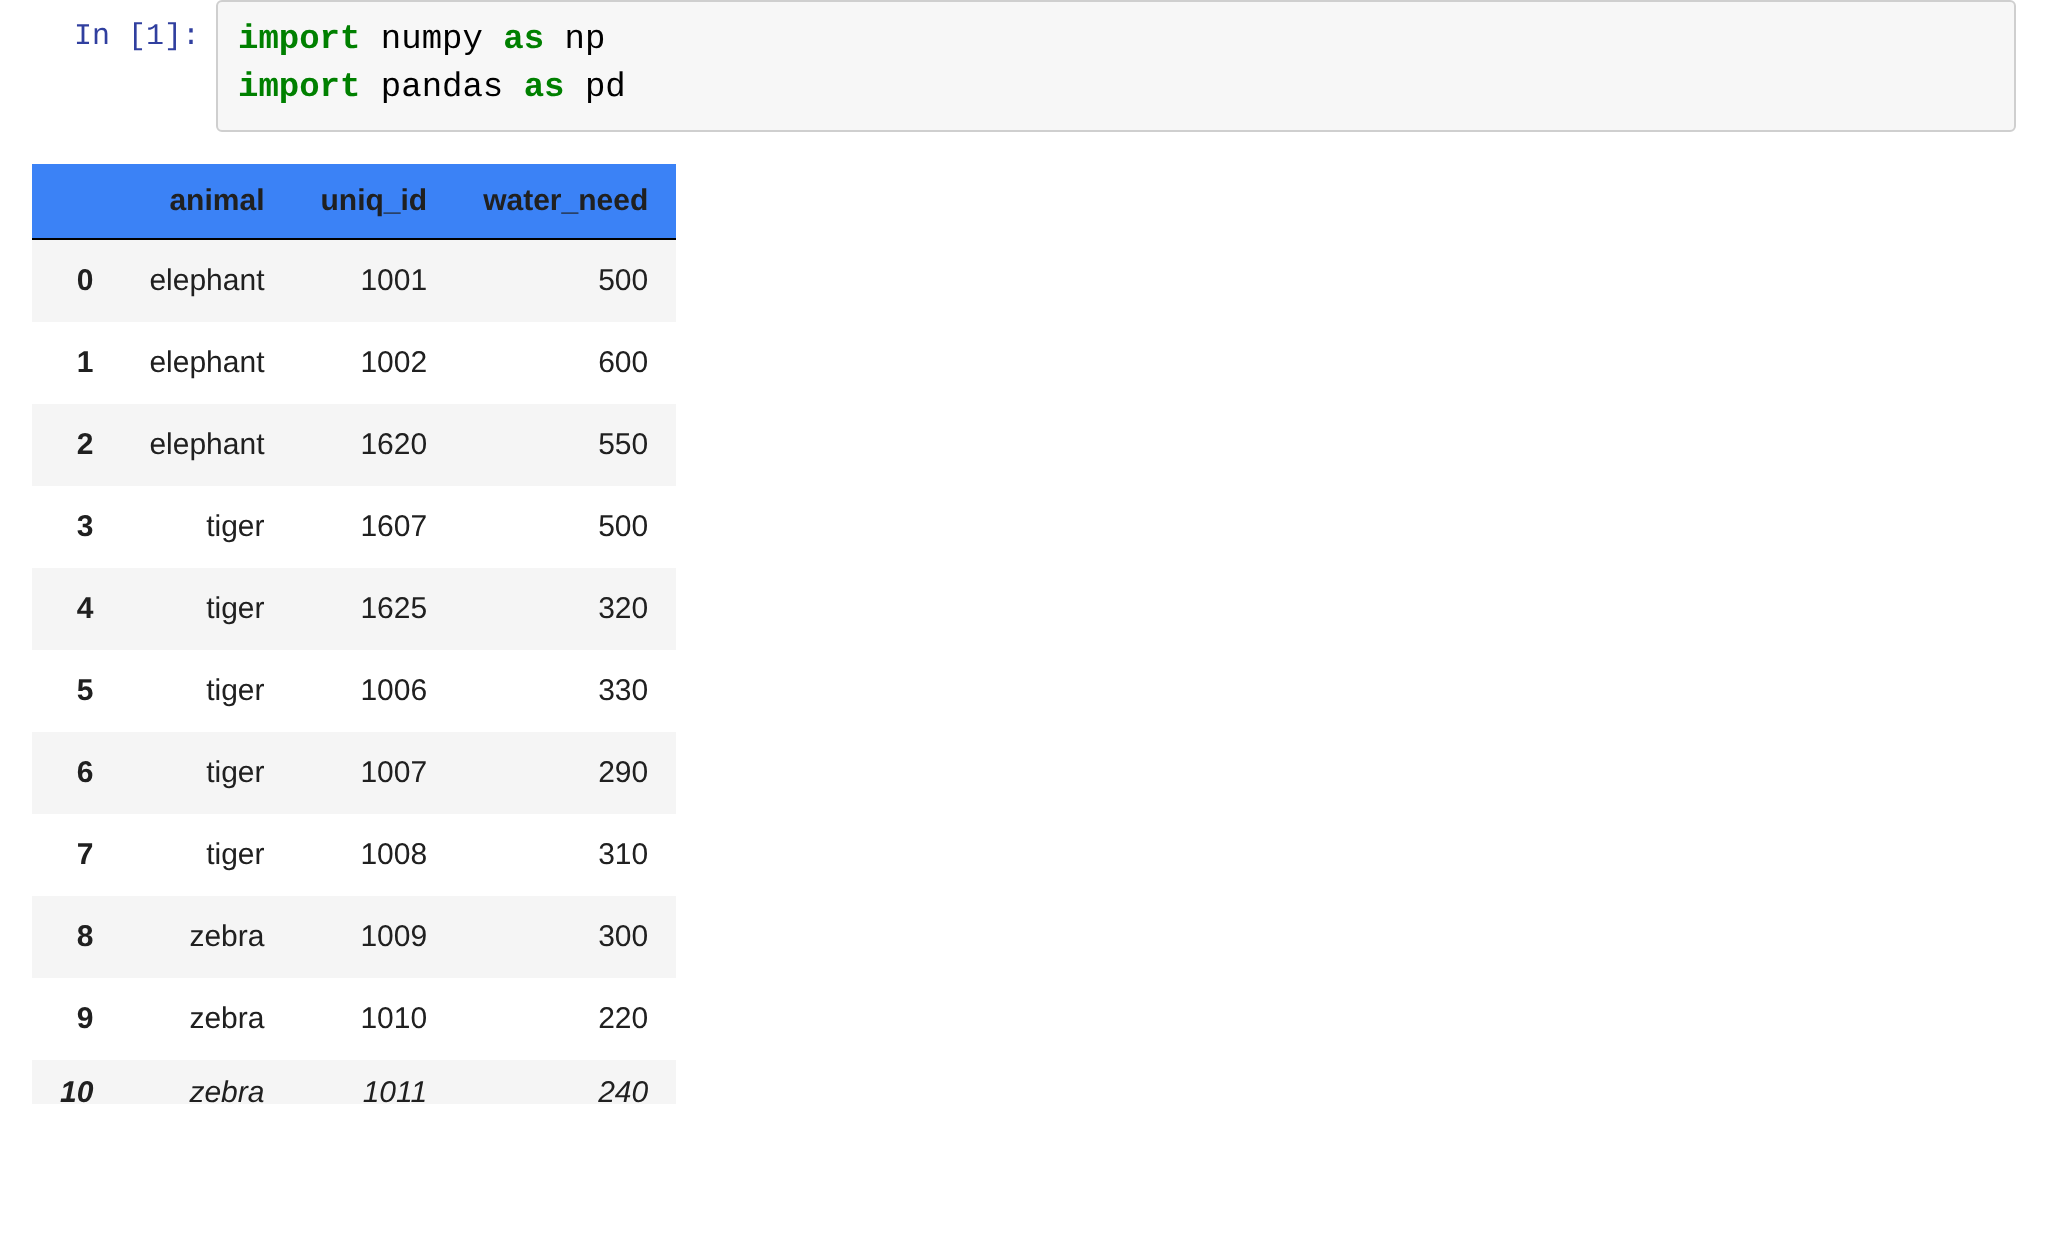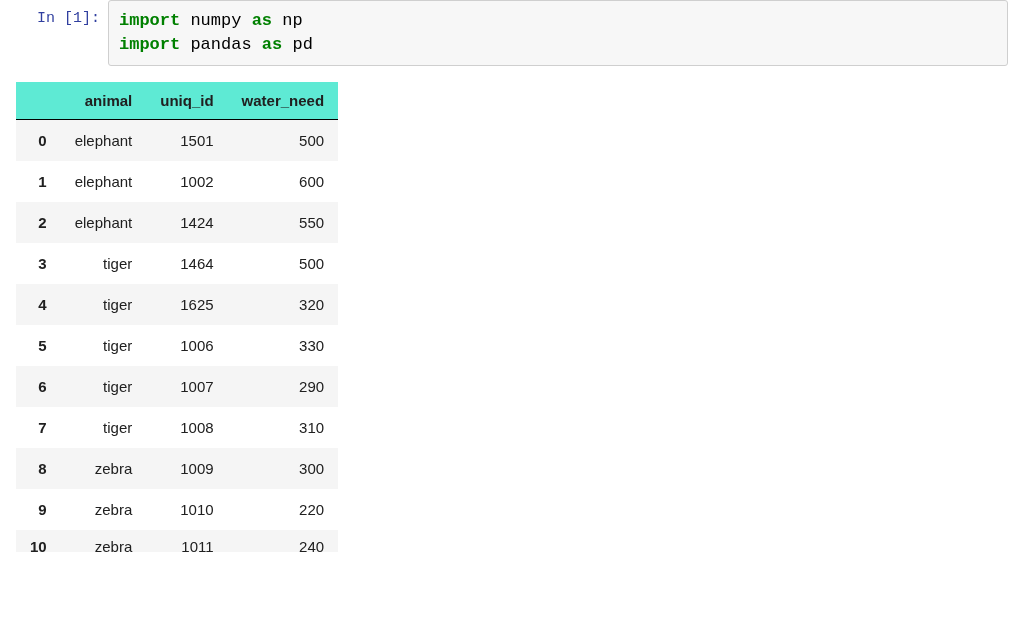--- a/index.html
+++ b/index.html
@@ -55,21 +55,21 @@
     .df-table {
       border-collapse: collapse;
       font-size: 15px;
       color: #202020;
     }
     .df-table thead th {
       font-weight: bold;
       text-align: right;
       padding: 10px 14px;
       border-bottom: 1px solid #000;
-      background: #5eead4;
+      background: #3b82f6;
     }
     .df-table thead th:first-child {
       border-bottom: 1px solid #000;
     }
     .df-table tbody th {
       font-weight: bold;
       text-align: right;
       padding: 12px 14px;
     }
     .df-table tbody td {
@@ -83,20 +83,21 @@
       background: #ffffff;
     }
     .df-table tbody tr.cutoff th,
     .df-table tbody tr.cutoff td {
       padding-top: 12px;
       padding-bottom: 0;
       height: 18px;
       line-height: 10px;
       vertical-align: top;
       overflow: hidden;
+      font-style: italic;
     }
   </style>
 </head>
 <body>
 
 <div class="cell">
   <div class="prompt prompt-in">In [1]:</div>
   <div class="input-area" id="code1"><span class="kw-green">import</span><span class="plain"> numpy </span><span class="kw-green">as</span><span class="plain"> np</span>
 <span class="kw-green">import</span><span class="plain"> pandas </span><span class="kw-green">as</span><span class="plain"> pd</span></div>
 </div>
@@ -112,39 +113,39 @@
           <th></th>
           <th>animal</th>
           <th>uniq_id</th>
           <th>water_need</th>
         </tr>
       </thead>
       <tbody id="df-body">
           <tr>
             <th>0</th>
             <td>elephant</td>
-            <td>1501</td>
+            <td>1001</td>
             <td>500</td>
           </tr>
           <tr>
             <th>1</th>
             <td>elephant</td>
             <td>1002</td>
             <td>600</td>
           </tr>
           <tr>
             <th>2</th>
             <td>elephant</td>
-            <td>1424</td>
+            <td>1620</td>
             <td>550</td>
           </tr>
           <tr>
             <th>3</th>
             <td>tiger</td>
-            <td>1464</td>
+            <td>1607</td>
             <td>500</td>
           </tr>
           <tr>
             <th>4</th>
             <td>tiger</td>
             <td>1625</td>
             <td>320</td>
           </tr>
           <tr>
             <th>5</th>

